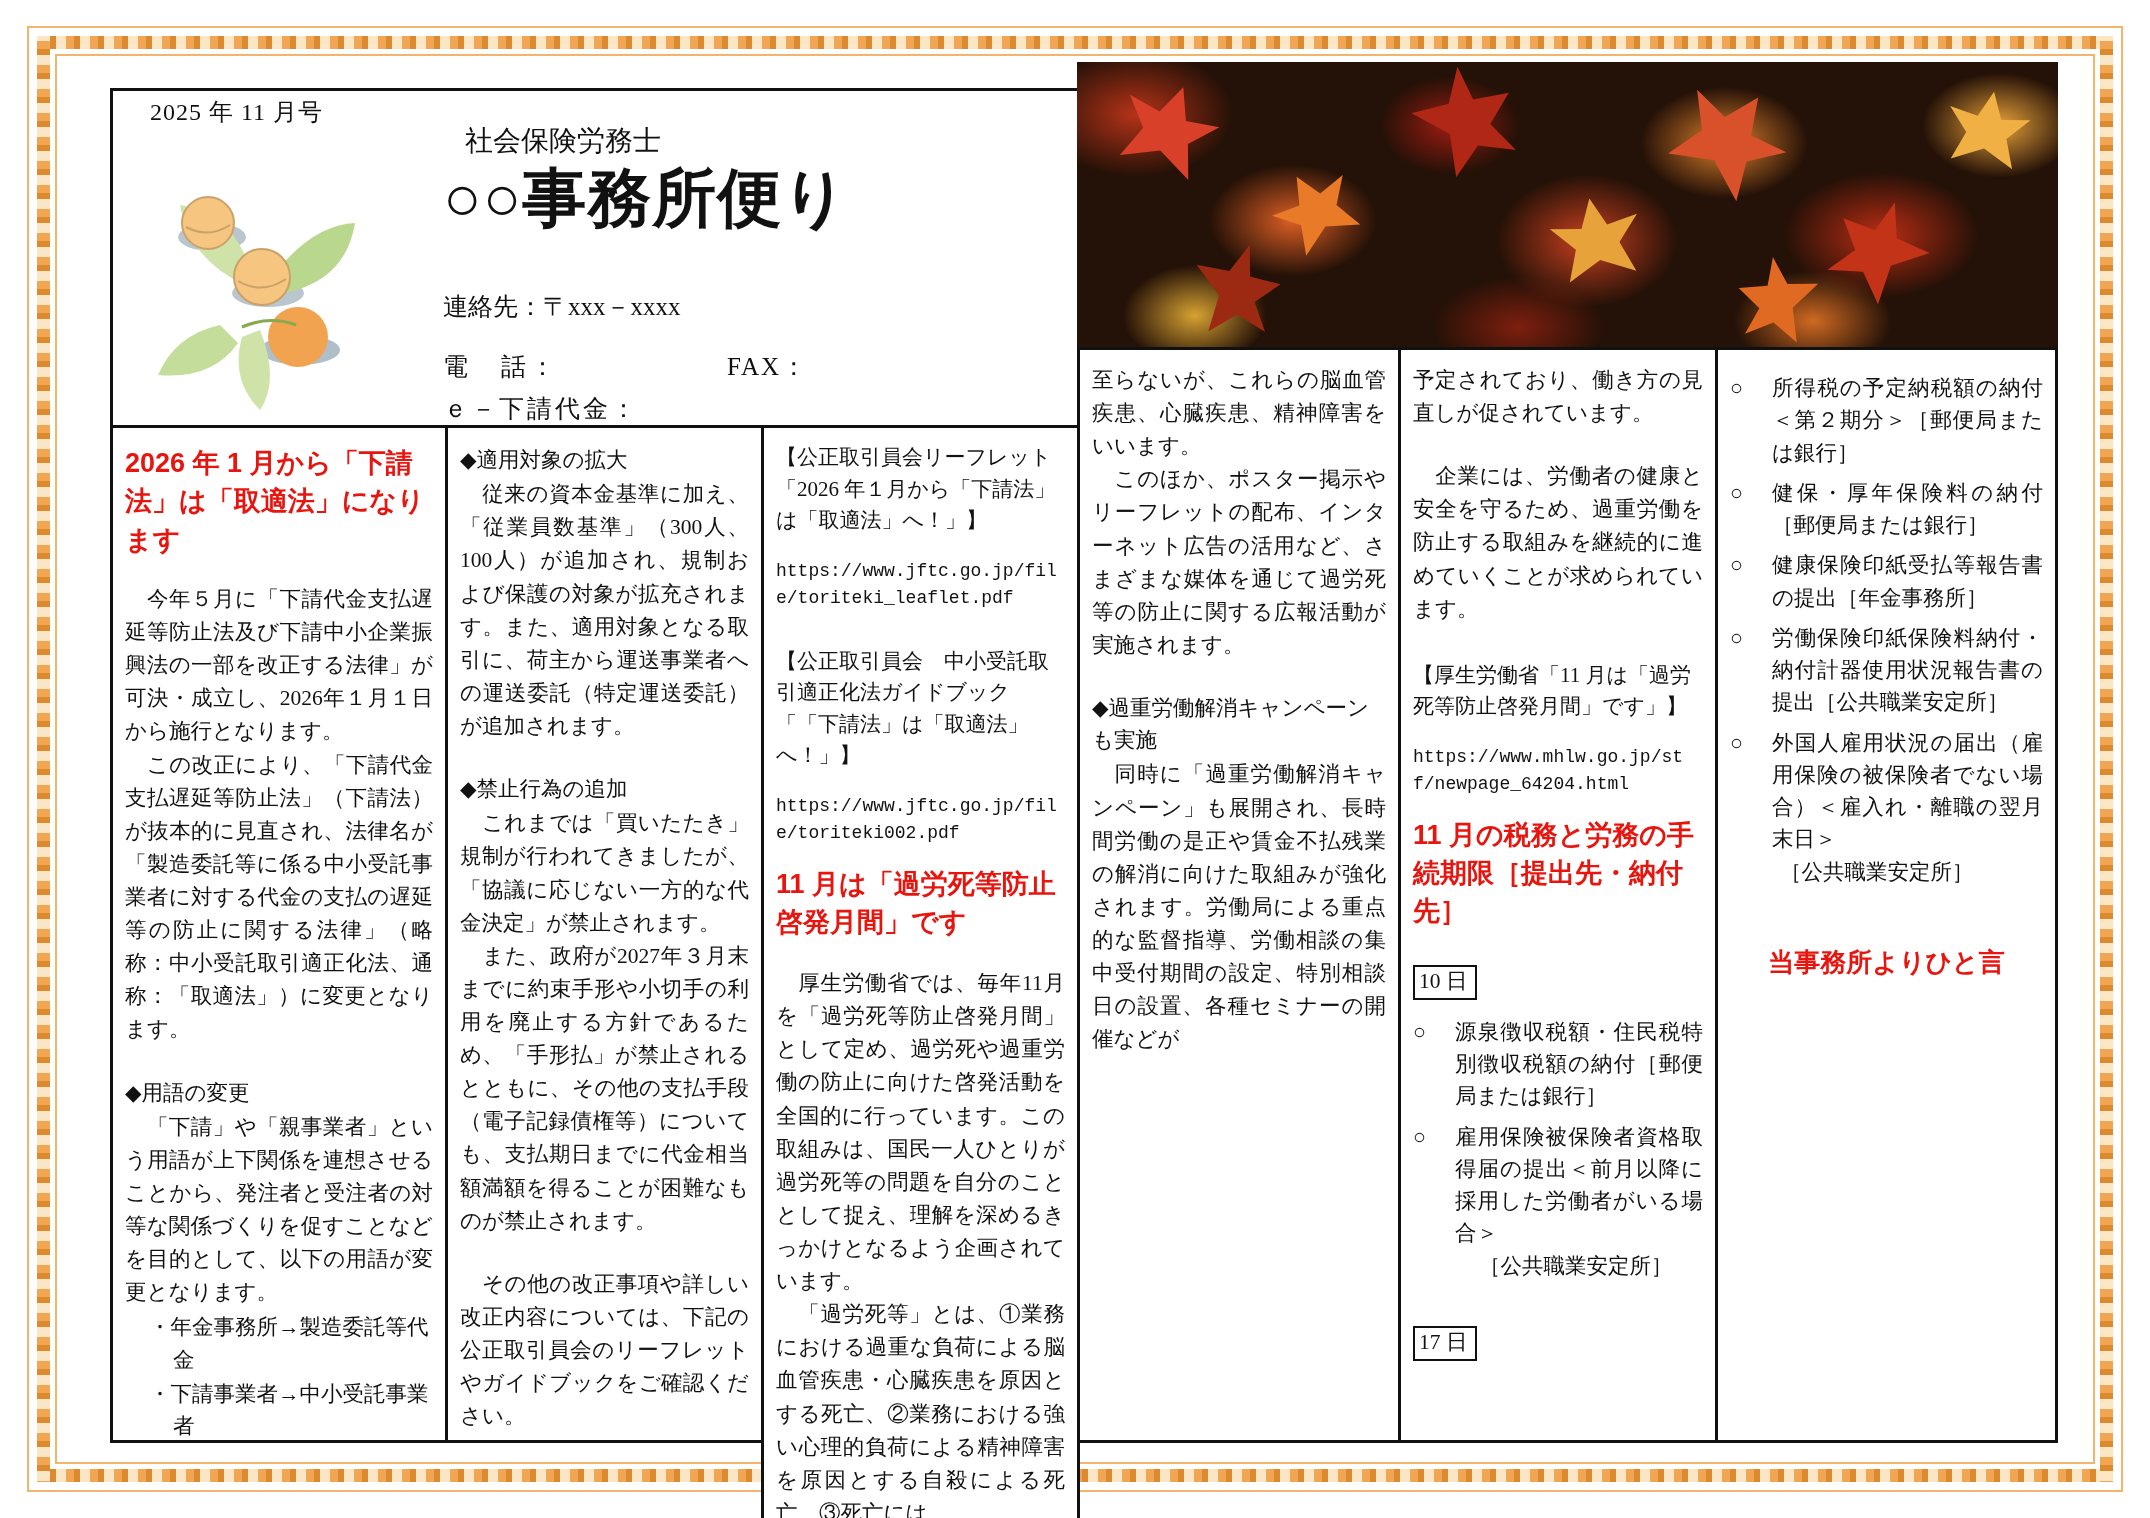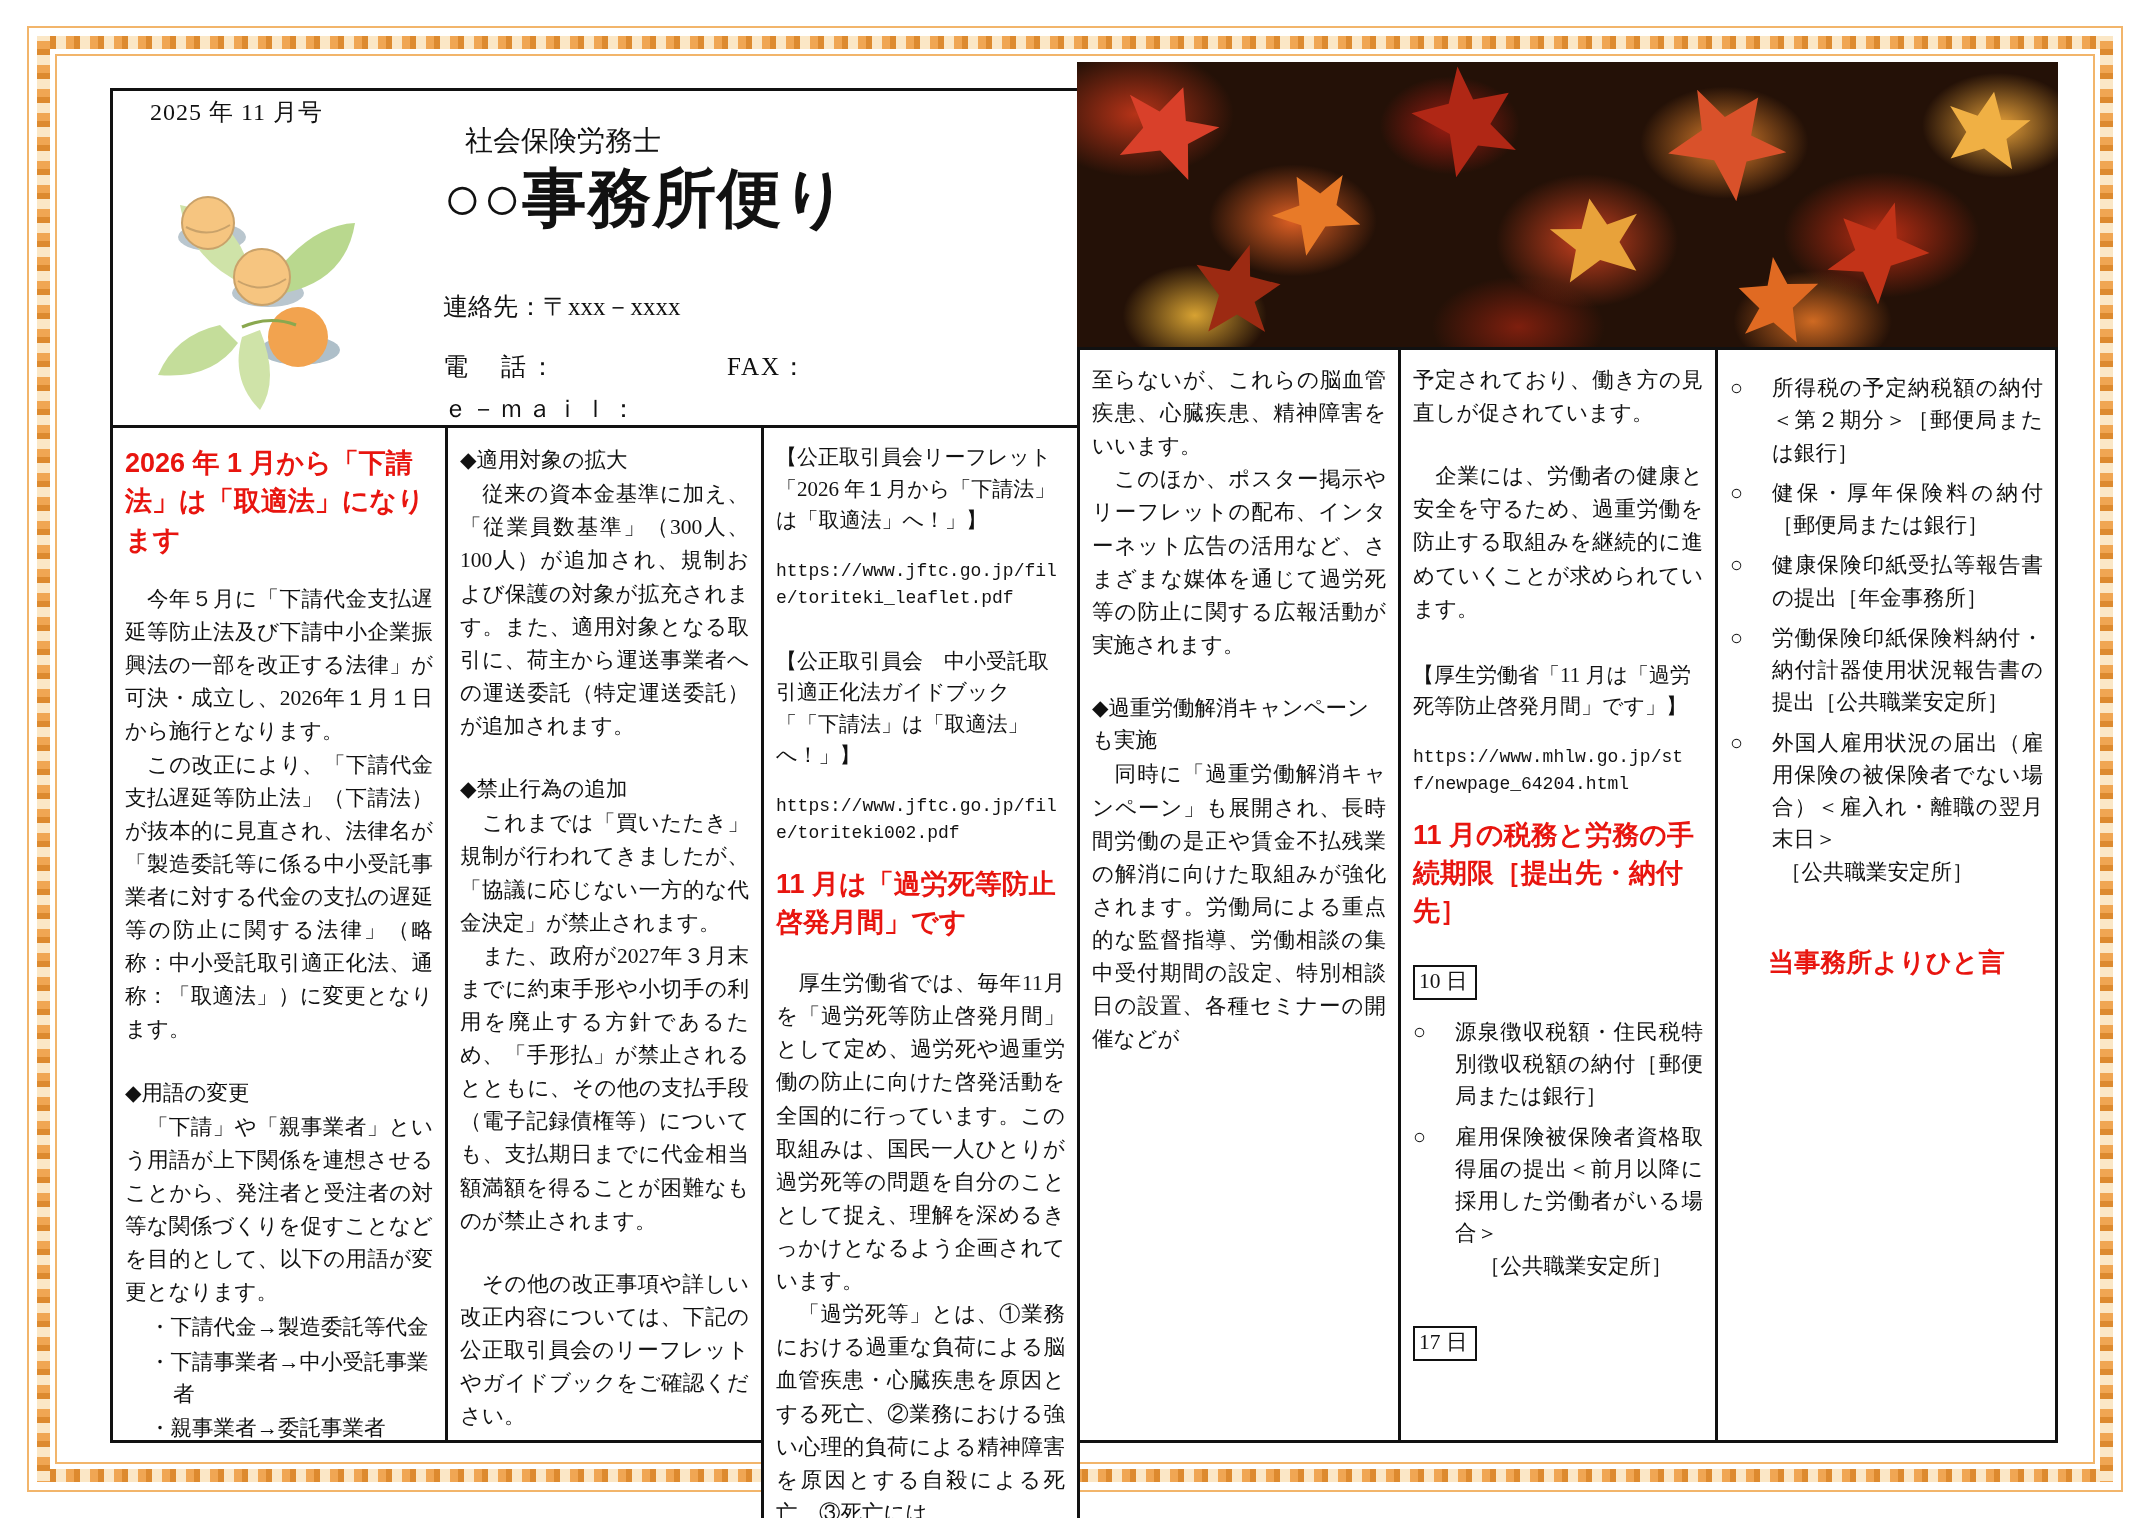--- a/index.html
+++ b/index.html
@@ -105,21 +105,21 @@
     <path d="M88 116 Q112 130 136 114" fill="none" stroke="#c9a26a" stroke-width="2"></path>
     <circle cx="148" cy="172" r="30" fill="#f2a34f"></circle>
     <path d="M92 162 Q120 150 146 160" fill="none" stroke="#8aa84f" stroke-width="3"></path>
   </svg>
 </div>
 <div class="masthead-subtitle">社会保険労務士</div>
 <div class="masthead-title">○○事務所便り</div>
 <div class="contact-line">連絡先：〒xxx－xxxx</div>
 <div class="phone-label">電　話：</div>
 <div class="fax-label">FAX：</div>
-<div class="email-label">ｅ－ｍａｉｌ：</div>
+<div class="email-label">ｅ－下請代金：</div>
 
 <div class="photo">
   <svg width="981" height="288" viewBox="0 0 981 288">
     <g>
       <polygon points="0,-34 10,-12 34,-16 17,3 26,27 0,14 -26,27 -17,3 -34,-16 -10,-12" fill="#d9402a" transform="translate(90,70) rotate(20) scale(1.4)"></polygon>
       <polygon points="0,-34 10,-12 34,-16 17,3 26,27 0,14 -26,27 -17,3 -34,-16 -10,-12" fill="#e87a28" transform="translate(240,150) rotate(-30) scale(1.2)"></polygon>
       <polygon points="0,-34 10,-12 34,-16 17,3 26,27 0,14 -26,27 -17,3 -34,-16 -10,-12" fill="#b02715" transform="translate(390,60) rotate(55) scale(1.5)"></polygon>
       <polygon points="0,-34 10,-12 34,-16 17,3 26,27 0,14 -26,27 -17,3 -34,-16 -10,-12" fill="#e8a23a" transform="translate(520,180) rotate(-10) scale(1.3)"></polygon>
       <polygon points="0,-34 10,-12 34,-16 17,3 26,27 0,14 -26,27 -17,3 -34,-16 -10,-12" fill="#d9512a" transform="translate(650,80) rotate(35) scale(1.6)"></polygon>
       <polygon points="0,-34 10,-12 34,-16 17,3 26,27 0,14 -26,27 -17,3 -34,-16 -10,-12" fill="#c23318 " transform="translate(800,190) rotate(-45) scale(1.4)"></polygon>
@@ -129,21 +129,21 @@
     </g>
   </svg>
 </div>
 
 <div class="col col-1">
   <div class="h-red">2026 年 1 月から「下請法」は「取適法」になります</div>
   <p class="para">　今年５月に「下請代金支払遅延等防止法及び下請中小企業振興法の一部を改正する法律」が可決・成立し、2026年１月１日から施行となります。</p>
   <p class="para">　この改正により、「下請代金支払遅延等防止法」（下請法）が抜本的に見直され、法律名が「製造委託等に係る中小受託事業者に対する代金の支払の遅延等の防止に関する法律」（略称：中小受託取引適正化法、通称：「取適法」）に変更となります。</p>
   <div class="h-sub">◆用語の変更</div>
   <p class="para">　「下請」や「親事業者」という用語が上下関係を連想させることから、発注者と受注者の対等な関係づくりを促すことなどを目的として、以下の用語が変更となります。</p>
-  <div class="bullet">・下請代金→製造委託等代金</div>
+  <div class="bullet">・年金事務所→製造委託等代金</div>
   <div class="bullet">・下請事業者→中小受託事業者</div>
   <div class="bullet">・親事業者→委託事業者</div>
 </div>
 
 <div class="col col-2">
   <div class="h-sub first">◆適用対象の拡大</div>
   <p class="para">　従来の資本金基準に加え、「従業員数基準」（300人、100人）が追加され、規制および保護の対象が拡充されます。また、適用対象となる取引に、荷主から運送事業者への運送委託（特定運送委託）が追加されます。</p>
   <div class="h-sub">◆禁止行為の追加</div>
   <p class="para">　これまでは「買いたたき」規制が行われてきましたが、「協議に応じない一方的な代金決定」が禁止されます。</p>
   <p class="para">　また、政府が2027年３月末までに約束手形や小切手の利用を廃止する方針であるため、「手形払」が禁止されるとともに、その他の支払手段（電子記録債権等）についても、支払期日までに代金相当額満額を得ることが困難なものが禁止されます。</p>

